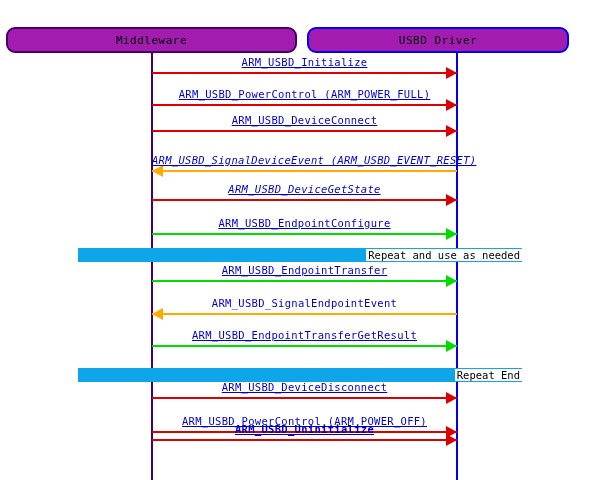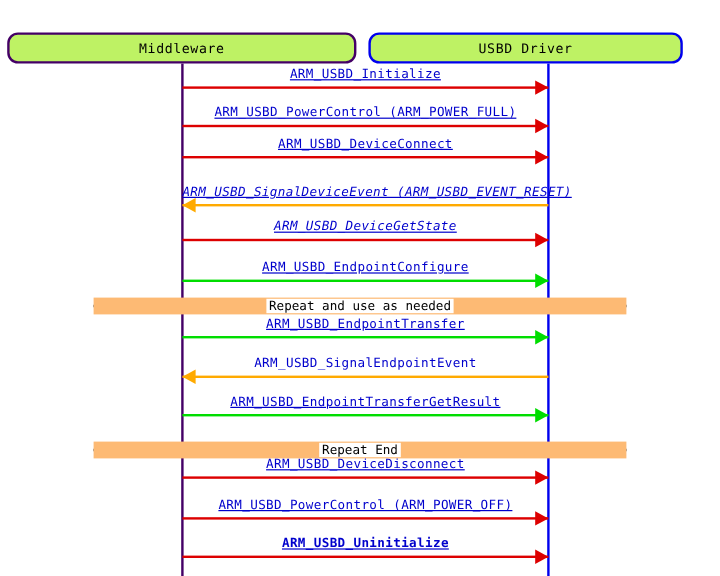--- a/index.html
+++ b/index.html
@@ -21,21 +21,21 @@
     width: 600px;
     height: 480px;
   }
 
   
   .participant {
     position: absolute;
     height: 26px;
     box-sizing: border-box;
     border-radius: 9px;
-    background: #bef264;
+    background: #a21caf;
     display: flex;
     align-items: center;
     justify-content: center;
   }
   .participant .plabel {
     font-size: 11px;
     letter-spacing: 0.5px;
     color: #000000;
     white-space: nowrap;
   }
@@ -132,24 +132,24 @@
     top: 6px;
     left: 0;
     width: 100%;
     border-top: 2px dashed #000000;
   }
   .separator .slabel {
     position: absolute;
     top: 0px;
     left: 0;
     width: 100%;
-    text-align: center;
+    text-align: right;
     font-size: 10.5px;
     color: #000000;
-    background: #fdba74;
+    background: #0ea5e9;
     line-height: 14px;
     white-space: nowrap;
   }
   .separator .slabel span {
     background: #ffffff;
     padding: 0 2px;
   }
 </style>
 </head>
 <body>
@@ -223,20 +223,20 @@
       <div class="message red to-right" style="top: 397px;">
         <div class="mline"></div>
         <div class="mhead"></div>
         <div class="mlabel underline">ARM_USBD_DeviceDisconnect</div>
       </div>
       <div class="message red to-right" style="top: 431px;">
         <div class="mline"></div>
         <div class="mhead"></div>
         <div class="mlabel underline">ARM_USBD_PowerControl (ARM_POWER_OFF)</div>
       </div>
-      <div class="message red to-right" style="top: 463px; font-weight: bold;">
+      <div class="message red to-right" style="top: 439px; font-weight: bold;">
         <div class="mline"></div>
         <div class="mhead"></div>
         <div class="mlabel underline">ARM_USBD_Uninitialize</div>
       </div>
     </div>
 
 </div>
 
 </body></html>

